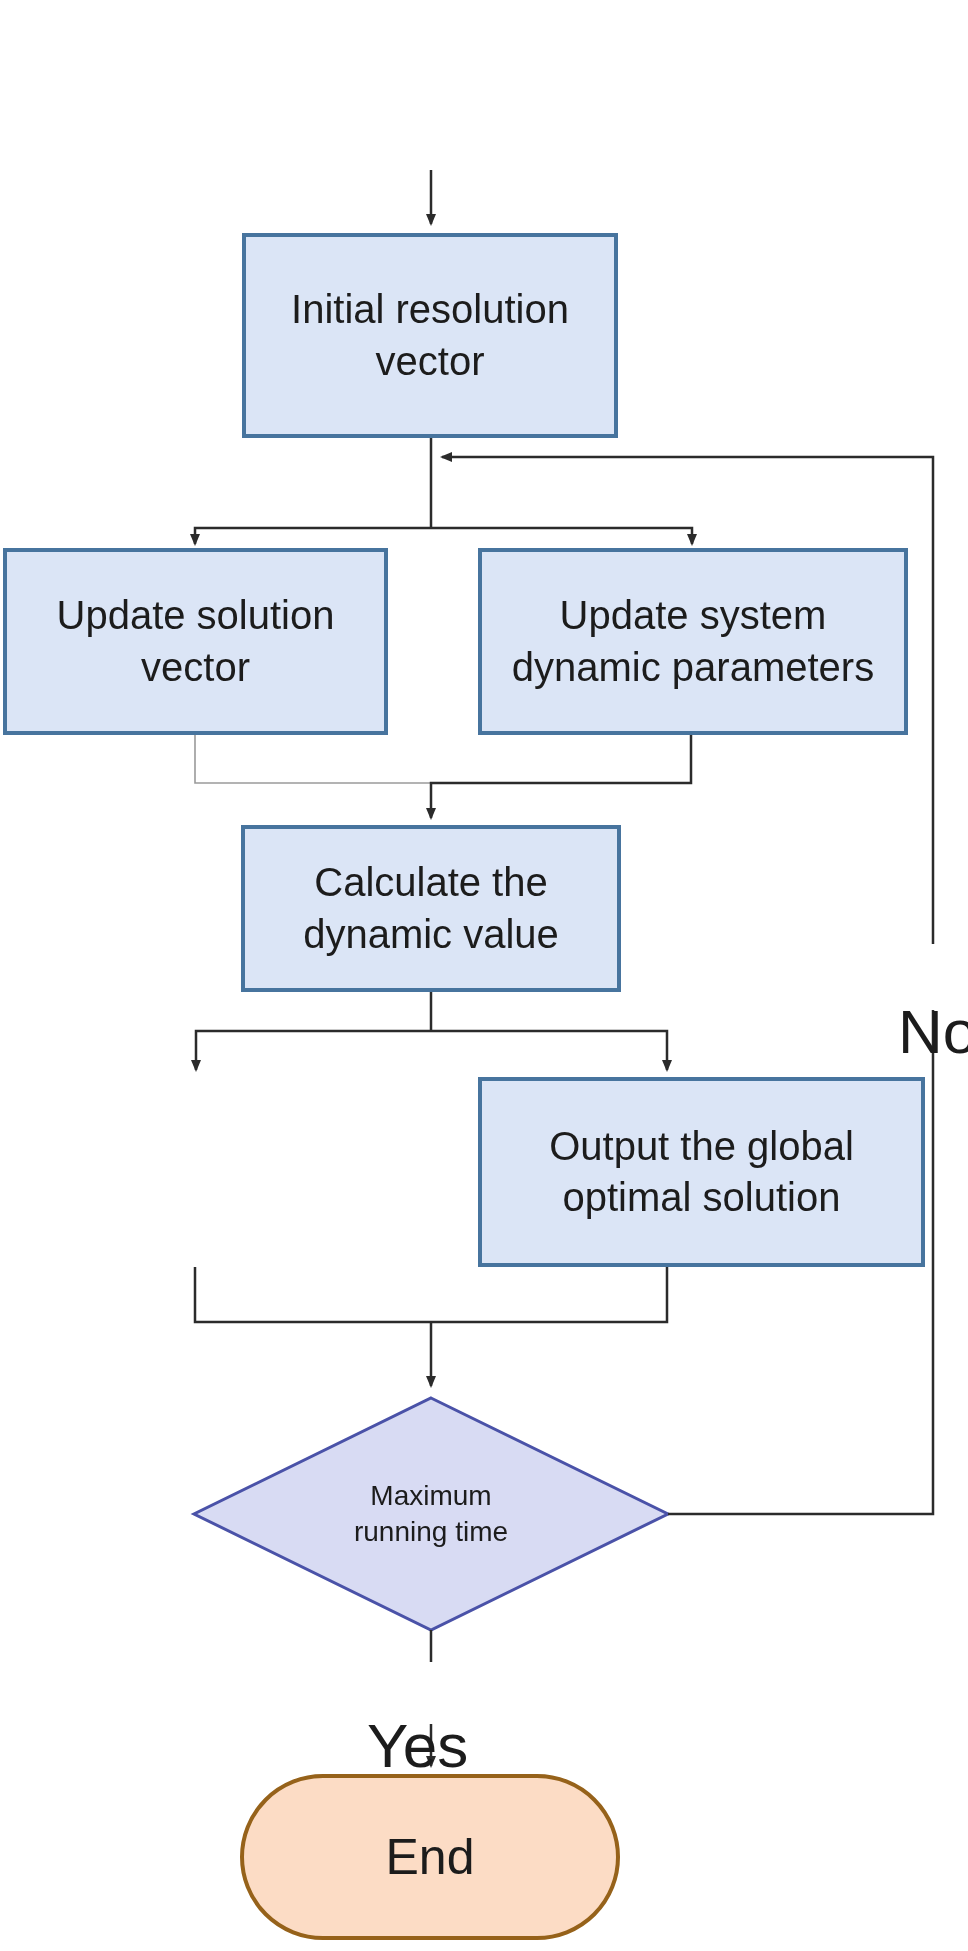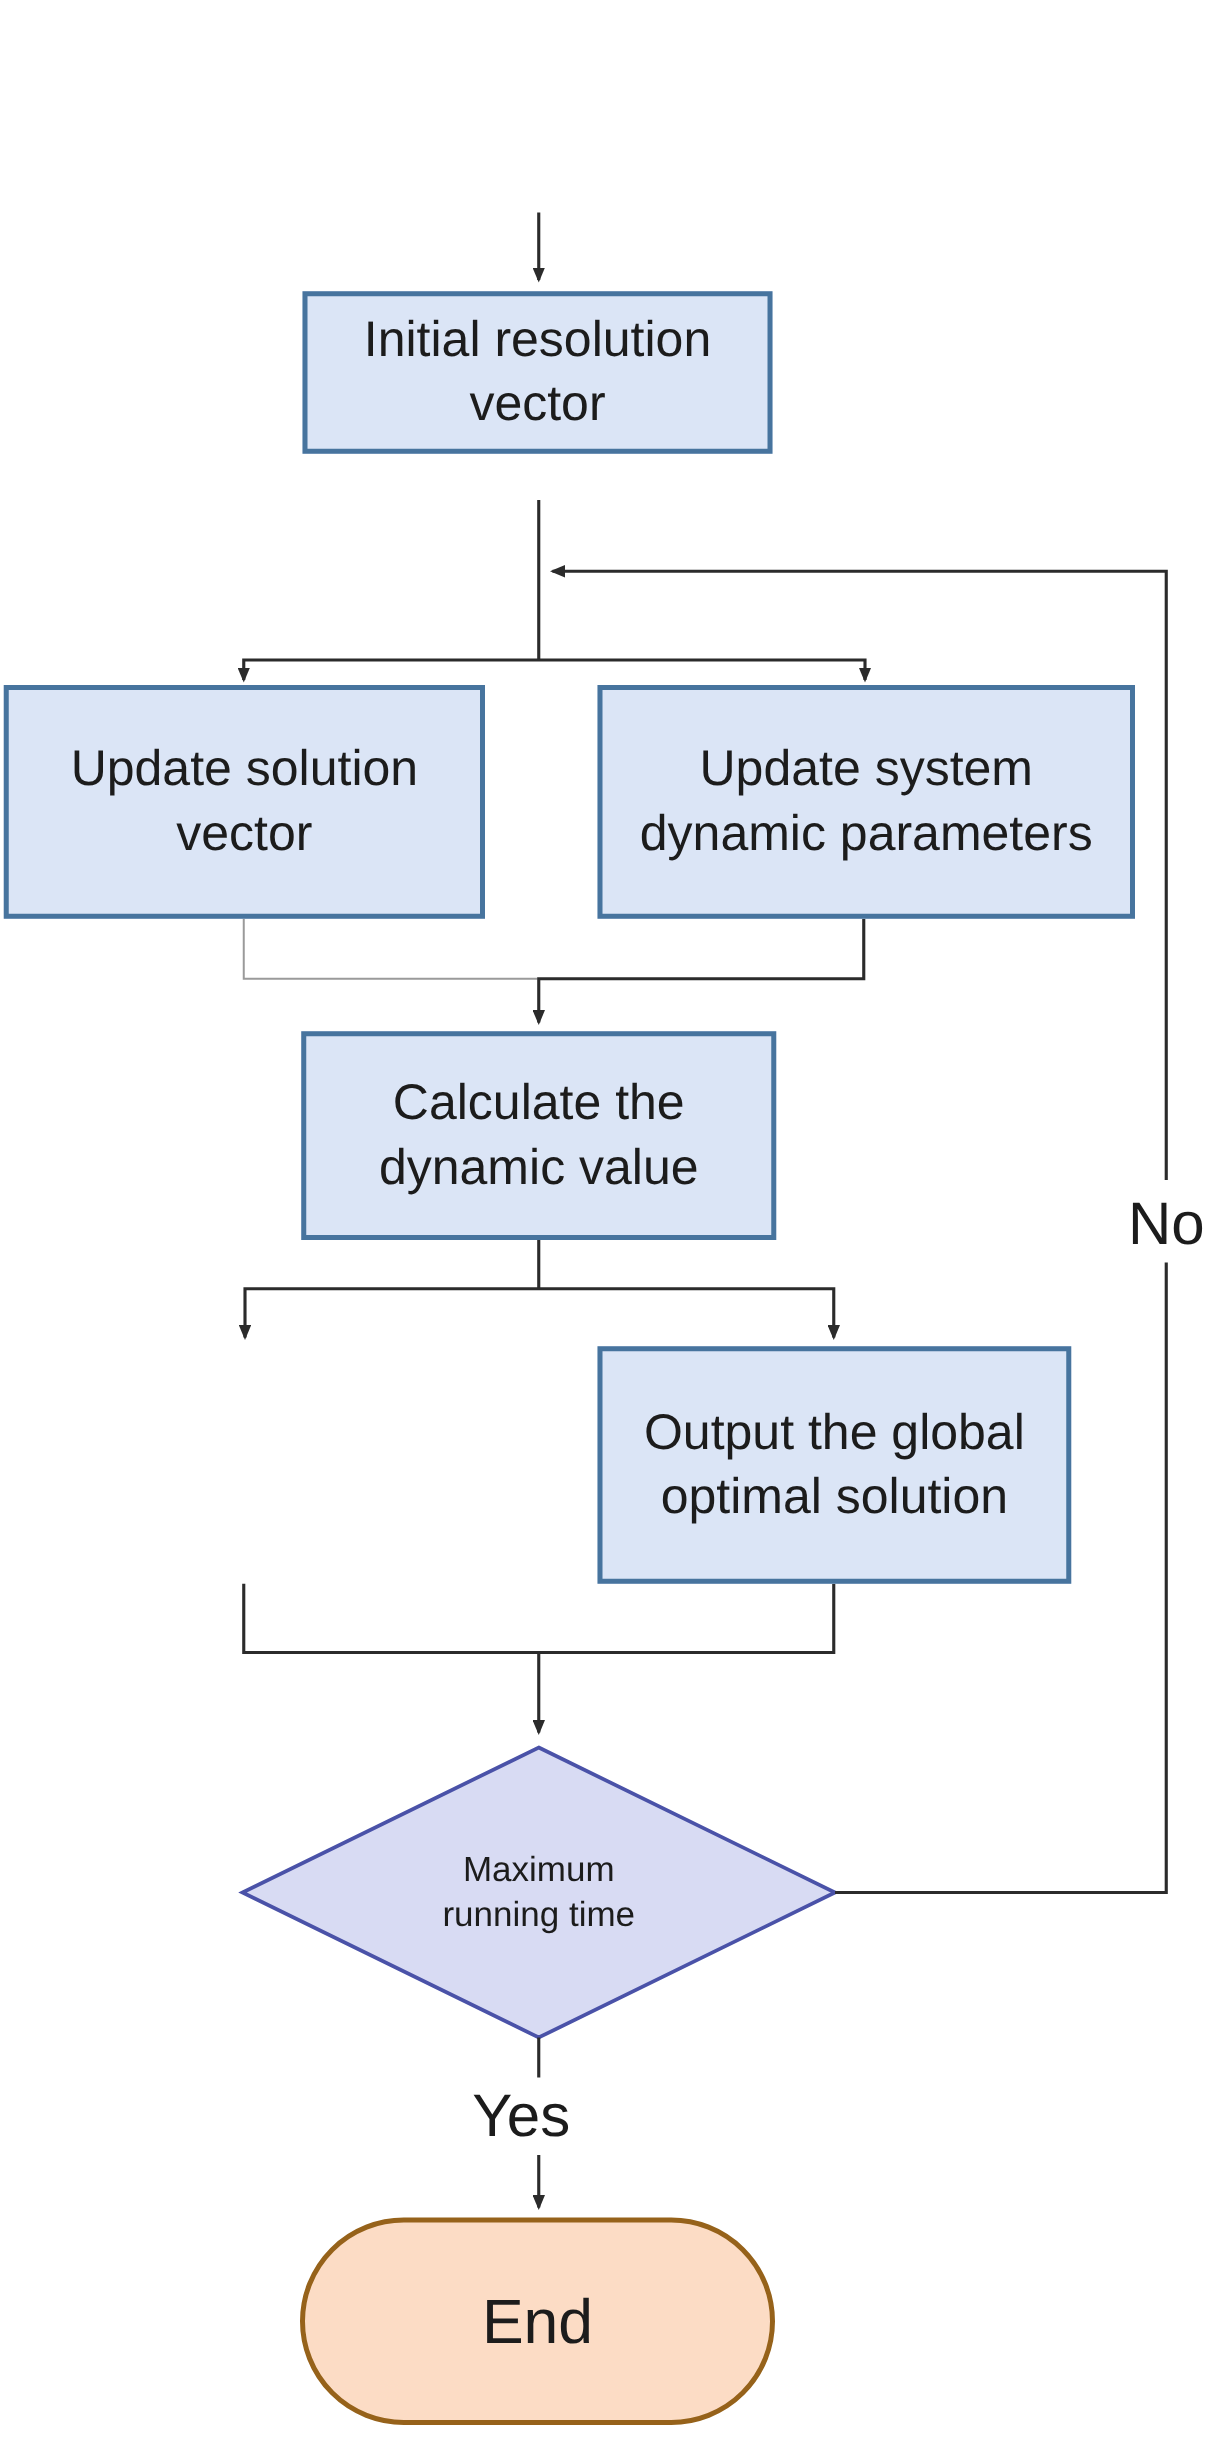--- a/index.html
+++ b/index.html
@@ -48,21 +48,22 @@
   }
   .decision-label{
     position:absolute;
     display:flex;align-items:center;justify-content:center;
     text-align:center;white-space:pre-line;
     font-size:28px;line-height:1.3;
   }
   .edge-label{
     position:absolute;
     text-align:center;
-    font-size:48px;
+    font-size:62px;
+    margin-top:44px;
   }
 </style>
 </head>
 <body>
 
 <div class="canvas">
 
   <svg class="layer" width="968" height="1951" viewBox="0 0 968 1951">
     <defs>
       <marker id="arrow" markerWidth="12" markerHeight="10" refX="10" refY="5" orient="auto-start-reverse" markerUnits="userSpaceOnUse">
@@ -89,34 +90,34 @@
     <polygon class="diamond-shape" points="431,1398 668,1514 431,1630 194,1514"></polygon>
 
     <path class="connector" d="M431 1630 V1662"></path>
     <path class="connector" d="M431 1724 V1766" marker-end="url(#arrow)"></path>
 
     <path class="connector" d="M668 1514 H933 V1010"></path>
     <path class="connector" d="M933 944 V457 H442" marker-end="url(#arrow)"></path>
   </svg>
 
 
-  <div class="node process" style="left:242px;top:233px;width:376px;height:130px;">Initial resolution
+  <div class="node process" style="left:242px;top:233px;width:376px;height:205px;">Initial resolution
 vector</div>
 
   <div class="node process" style="left:3px;top:548px;width:385px;height:187px;">Update solution
 vector</div>
 
   <div class="node process" style="left:478px;top:548px;width:430px;height:187px;">Update system
 dynamic parameters</div>
 
   <div class="node process" style="left:241px;top:825px;width:380px;height:167px;">Calculate the
 dynamic value</div>
 
 
-  <div class="node process" style="left:478px;top:1077px;width:379px;height:190px;">Output the global
+  <div class="node process" style="left:478px;top:1077px;width:447px;height:190px;">Output the global
 optimal solution</div>
 
   <div class="decision-label" style="left:271px;top:1444px;width:320px;height:140px;">Maximum
 running time</div>
 
   <div class="node terminator" style="left:240px;top:1774px;width:380px;height:166px;">End</div>
 
   <div class="edge-label" style="left:367px;top:1666px;width:100px;">Yes</div>
 
   <div class="edge-label" style="left:898px;top:952px;width:70px;">No</div>

